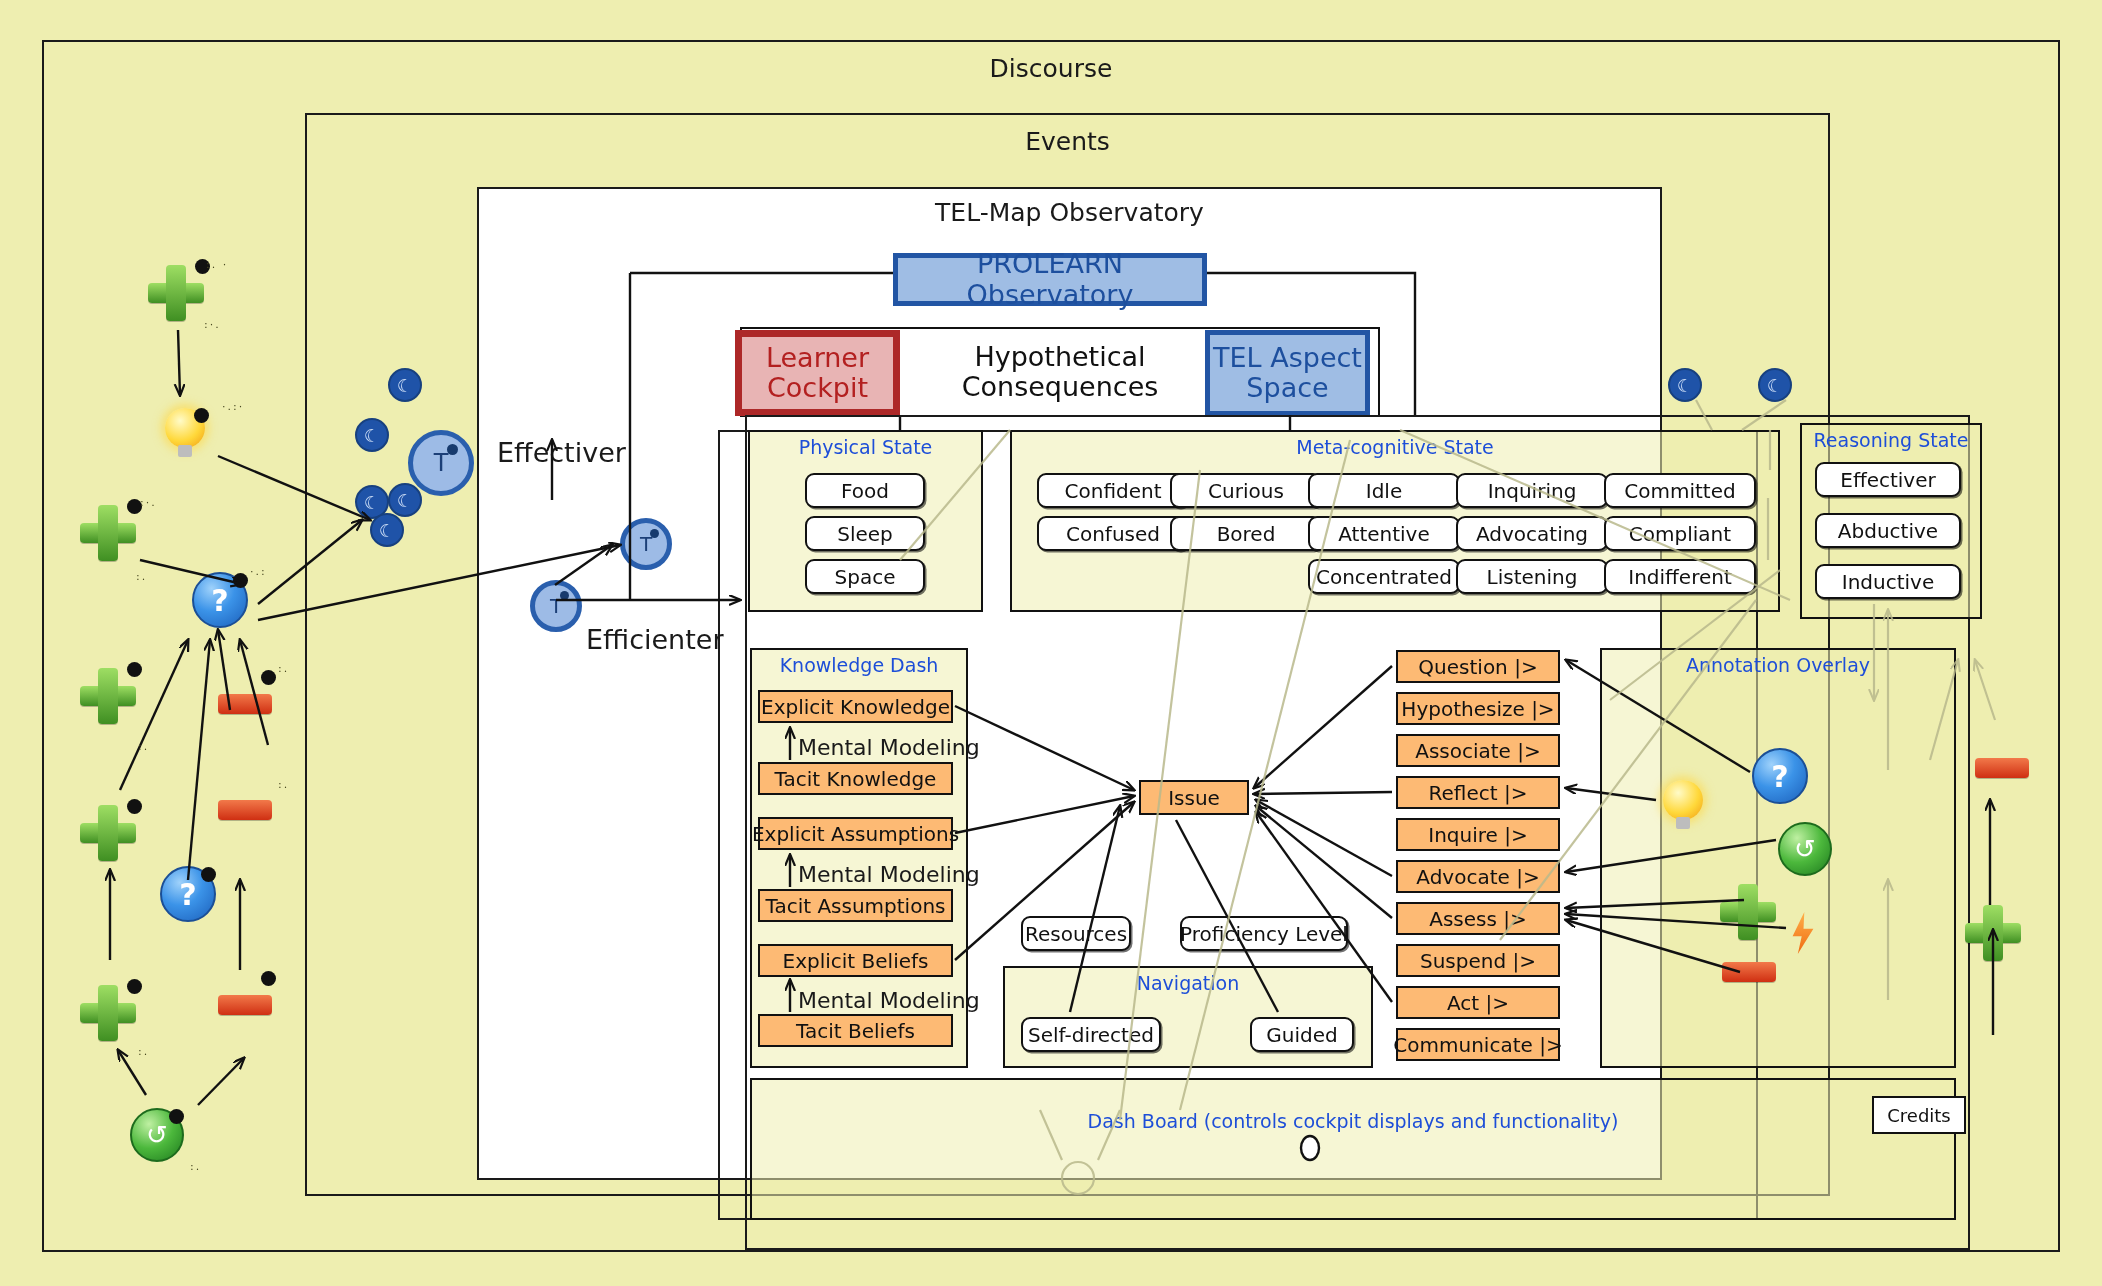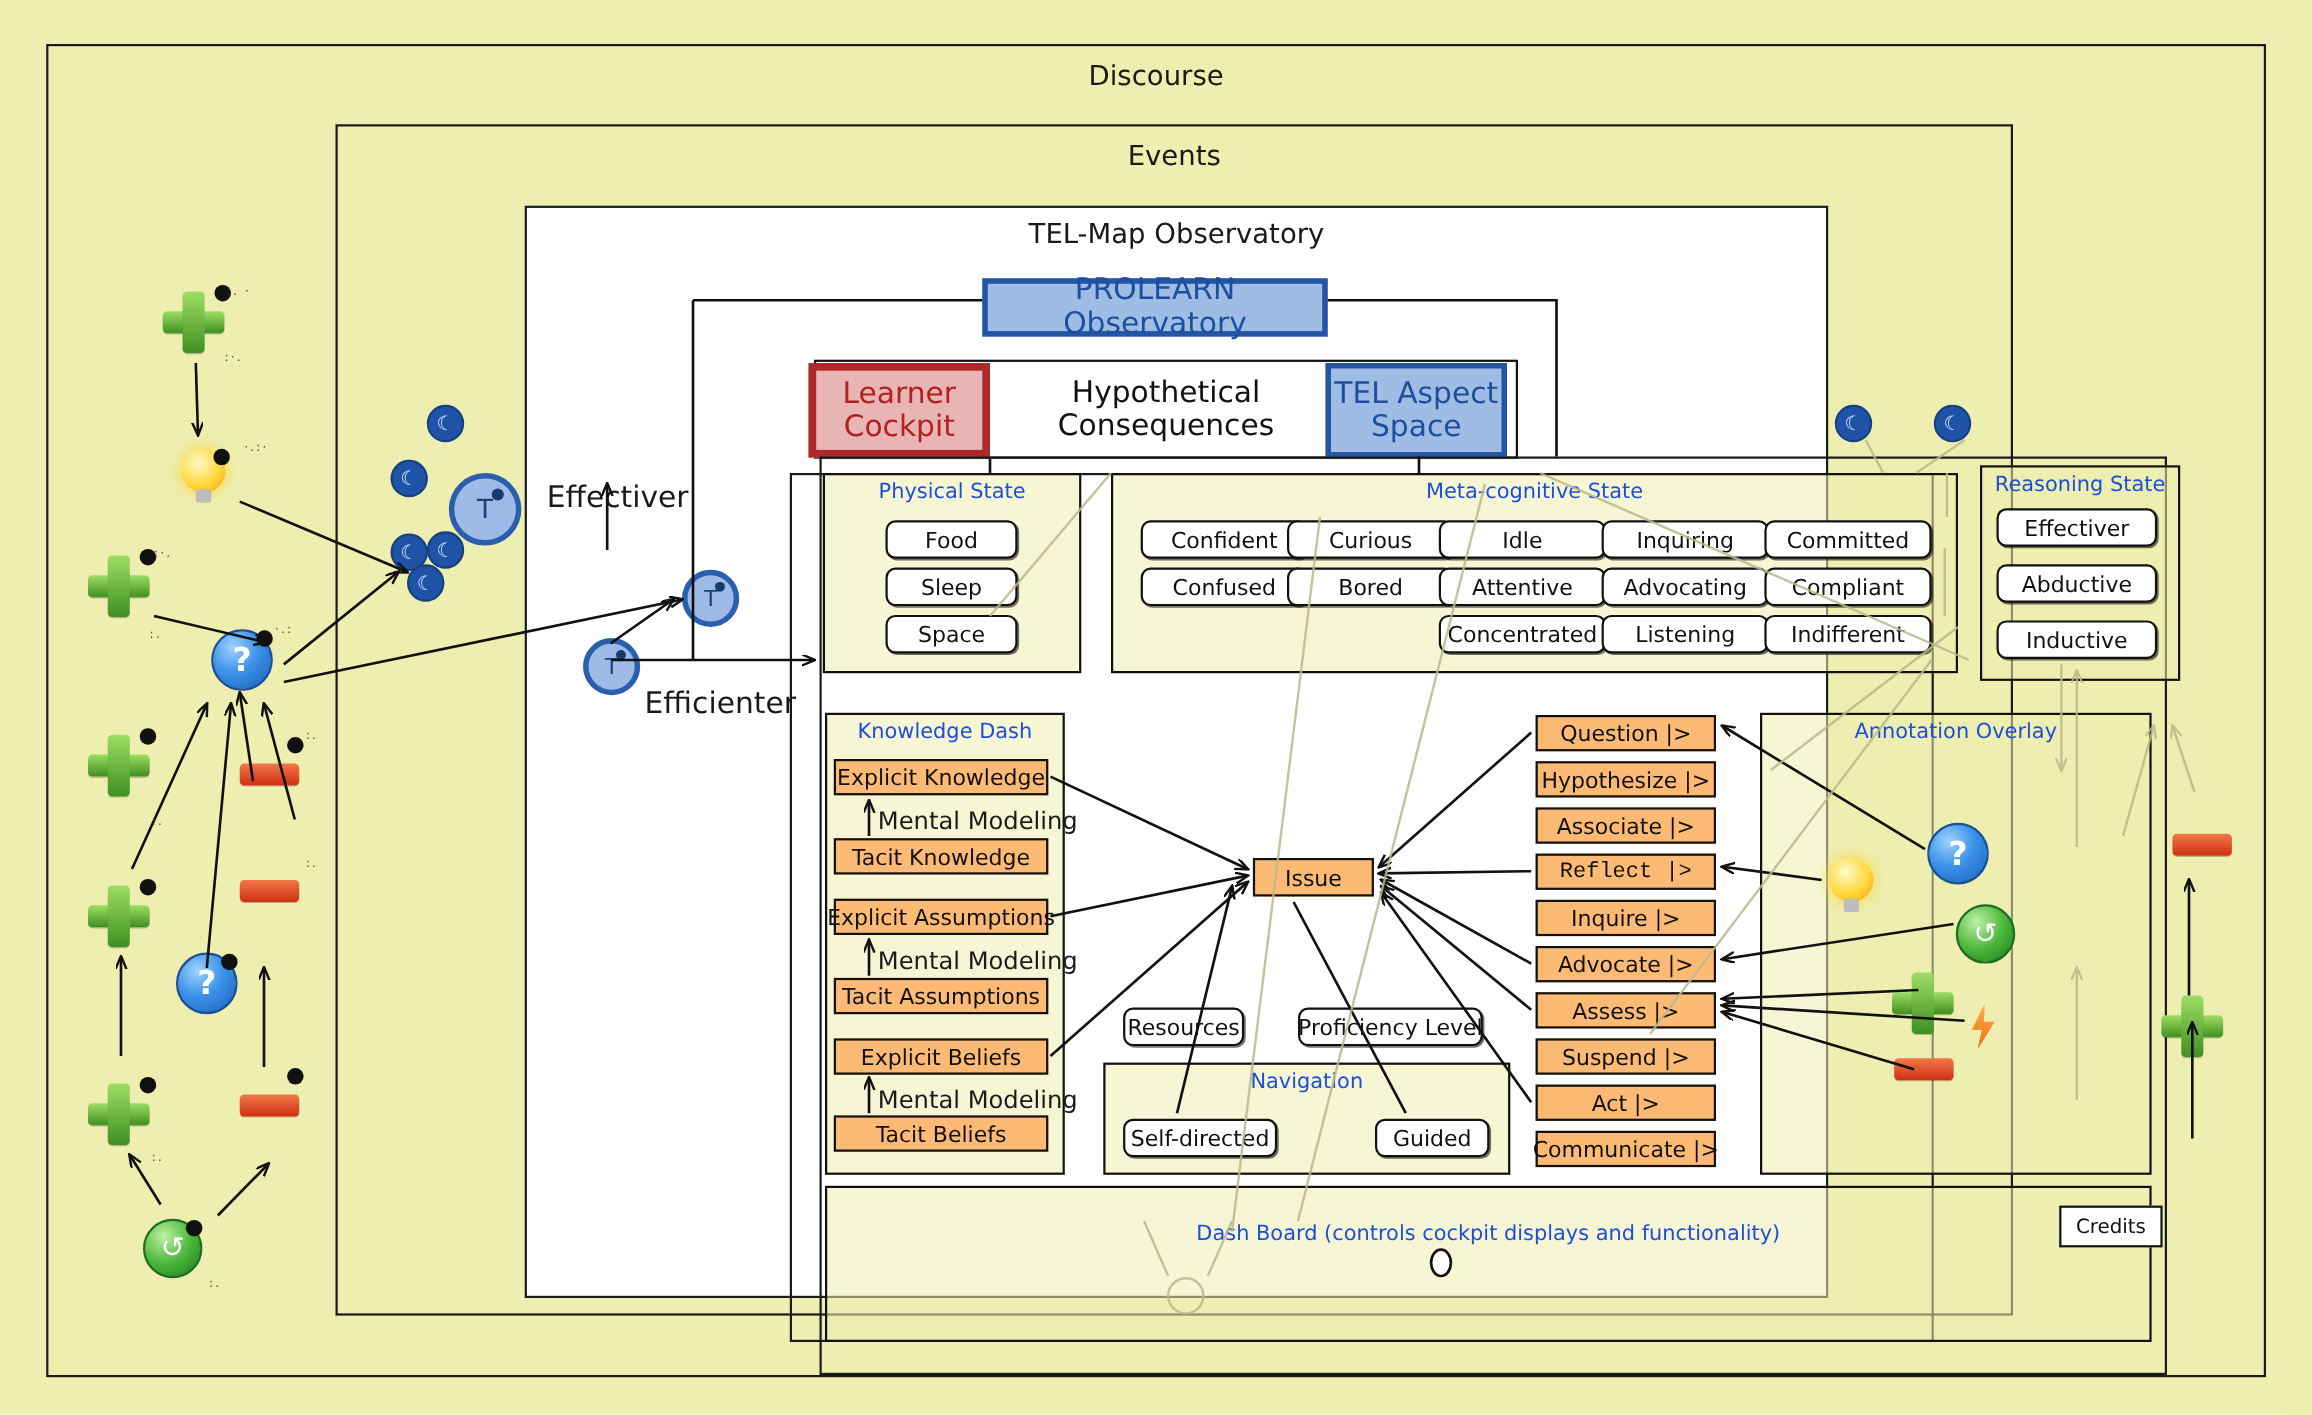--- a/index.html
+++ b/index.html
@@ -234,21 +234,21 @@
 
   <div class="panel" style="left:1003px;top:966px;width:370px;height:102px;">
     <div class="ptitle">Navigation</div>
   </div>
   <div class="pill" style="left:1021px;top:1017px;width:140px;height:35px;">Self-directed</div>
   <div class="pill" style="left:1250px;top:1017px;width:104px;height:35px;">Guided</div>
 
   <div class="rect flat" style="left:1396px;top:650px;width:164px;height:33px;">Question |&gt;</div>
   <div class="rect flat" style="left:1396px;top:692px;width:164px;height:33px;">Hypothesize |&gt;</div>
   <div class="rect flat" style="left:1396px;top:734px;width:164px;height:33px;">Associate |&gt;</div>
-  <div class="rect flat" style="left:1396px;top:776px;width:164px;height:33px;font-family:Liberation Mono, monospace;">Reflect |&gt;</div>
+  <div class="rect flat" style="left:1396px;top:776px;width:164px;height:33px;">Reflect |&gt;</div>
   <div class="rect flat" style="left:1396px;top:818px;width:164px;height:33px;">Inquire |&gt;</div>
   <div class="rect flat" style="left:1396px;top:860px;width:164px;height:33px;">Advocate |&gt;</div>
   <div class="rect flat" style="left:1396px;top:902px;width:164px;height:33px;">Assess |&gt;</div>
   <div class="rect flat" style="left:1396px;top:944px;width:164px;height:33px;">Suspend |&gt;</div>
   <div class="rect flat" style="left:1396px;top:986px;width:164px;height:33px;">Act |&gt;</div>
   <div class="rect flat" style="left:1396px;top:1028px;width:164px;height:33px;">Communicate |&gt;</div>
 
   <div class="panel" style="left:1600px;top:648px;width:356px;height:420px;">
     <div class="ptitle">Annotation Overlay</div>
   </div>

